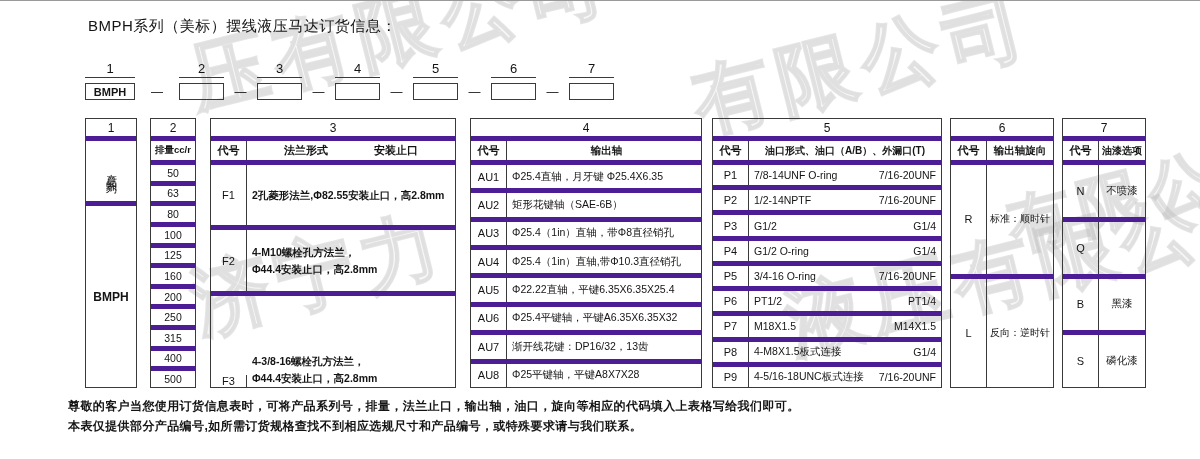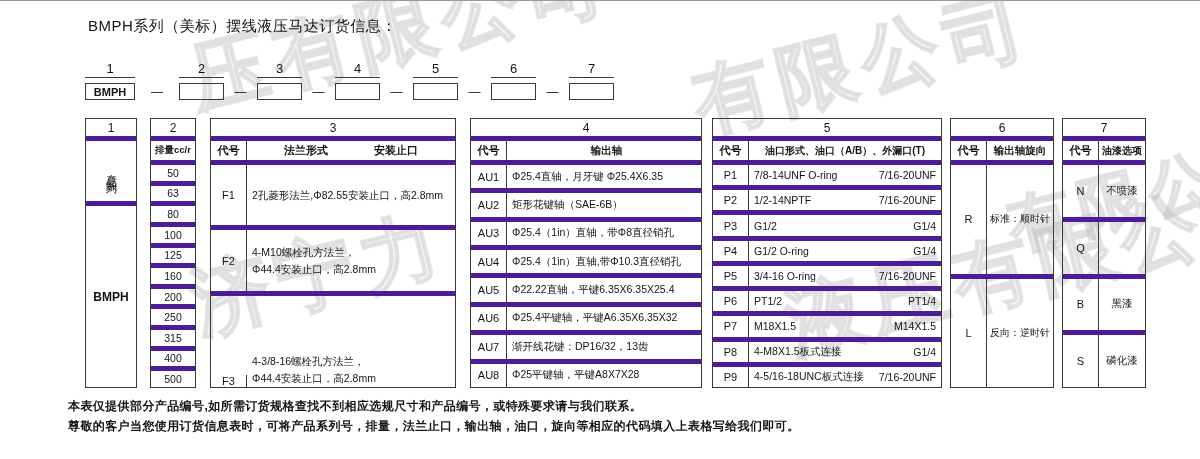--- a/index.html
+++ b/index.html
@@ -54,21 +54,21 @@
   .t2 { left:150px; width:46px; }
   .t2 .lab-row { height:24px; justify-content:center; align-items:center; font-size:9.5px; font-weight:bold; }
   .t2-row { height:20.64px; justify-content:center; align-items:center; font-size:10.5px; }
 
   .t3 { left:210px; width:246px; }
   .t3 .flange-hd { flex:1; display:flex; align-items:center; justify-content:space-around; padding:0 14px; }
   .t3-r1 { height:65px; }
   .t3-r2 { height:66px; }
   .t3-r3 { height:96px;align-items:flex-end; }
   .t3 .desc-col { flex:1; display:flex; flex-direction:column; justify-content:center; align-items:flex-start;
-                  padding-left:5px; line-height:17px; font-size:10.5px; white-space:nowrap; }
+                  padding-left:5px; line-height:17px; font-size:10.5px; white-space:nowrap;font-weight:bold; }
 
   .t4 { left:470px; width:232px; }
   .t4-row { height:28.37px; }
   .t4 .desc-cell { padding-left:5px; font-size:10.5px; white-space:nowrap; }
 
   .t5 { left:712px; width:230px; }
   .t5 .colhd .desc-cell { justify-content:center; font-size:10px; white-space:nowrap; }
   .t5-row { height:25.22px; }
   .t5 .desc-cell { justify-content:space-between; padding:0 5px; font-size:10.5px; white-space:nowrap; }
 
@@ -400,15 +400,15 @@
       </div>
 
       <div class="row t7-row">
         <div class="code-cell">S</div>
         <div class="desc-cell">磷化漆</div>
       </div>
     </div>
 </div>
 
 <div class="notes">
+  <div>尊敬的客户当您使用订货信息表时，可将产品系列号，排量，法兰止口，输出轴，油口，旋向等相应的代码填入上表格写给我们即可。</div>
   <div>本表仅提供部分产品编号,如所需订货规格查找不到相应选规尺寸和产品编号，或特殊要求请与我们联系。</div>
-  <div>尊敬的客户当您使用订货信息表时，可将产品系列号，排量，法兰止口，输出轴，油口，旋向等相应的代码填入上表格写给我们即可。</div>
 </div>
 
 </body></html>

